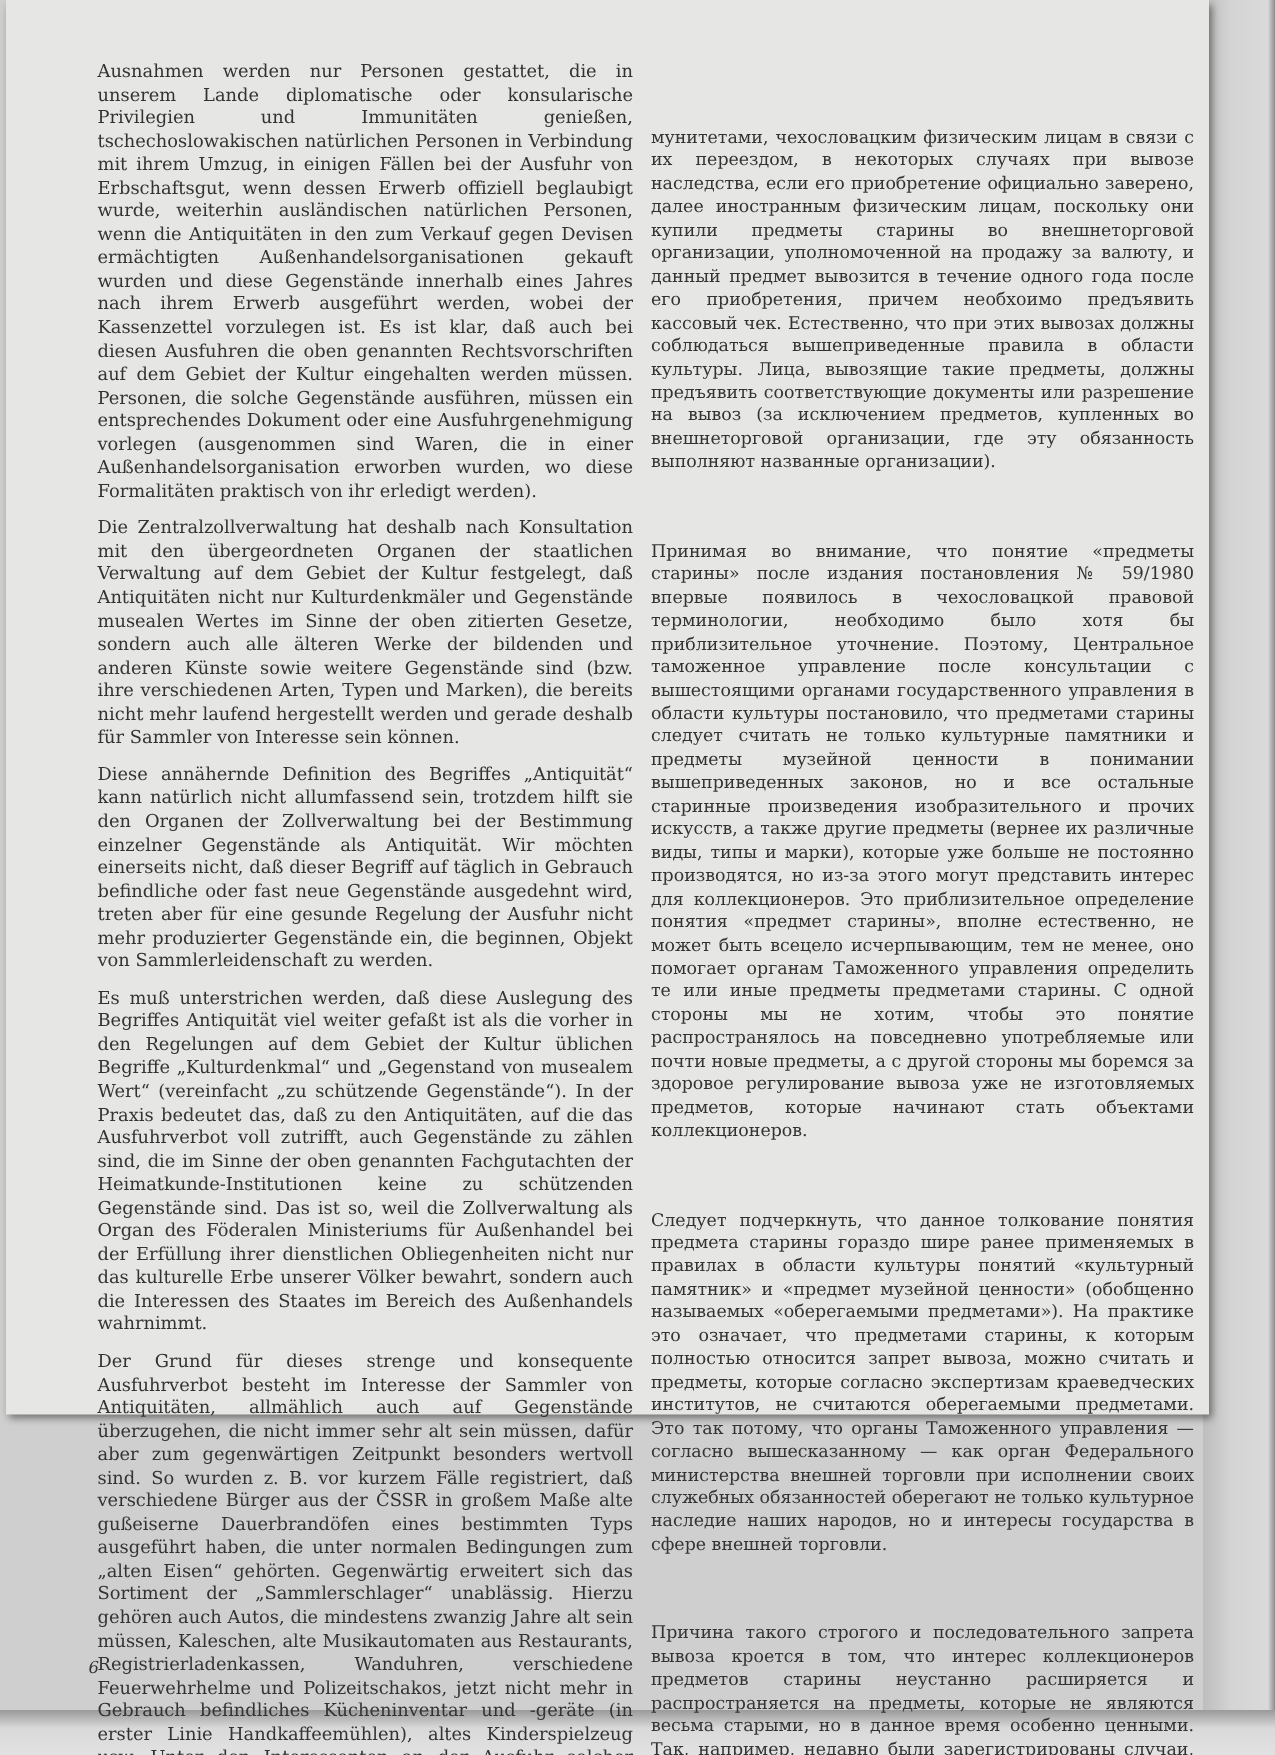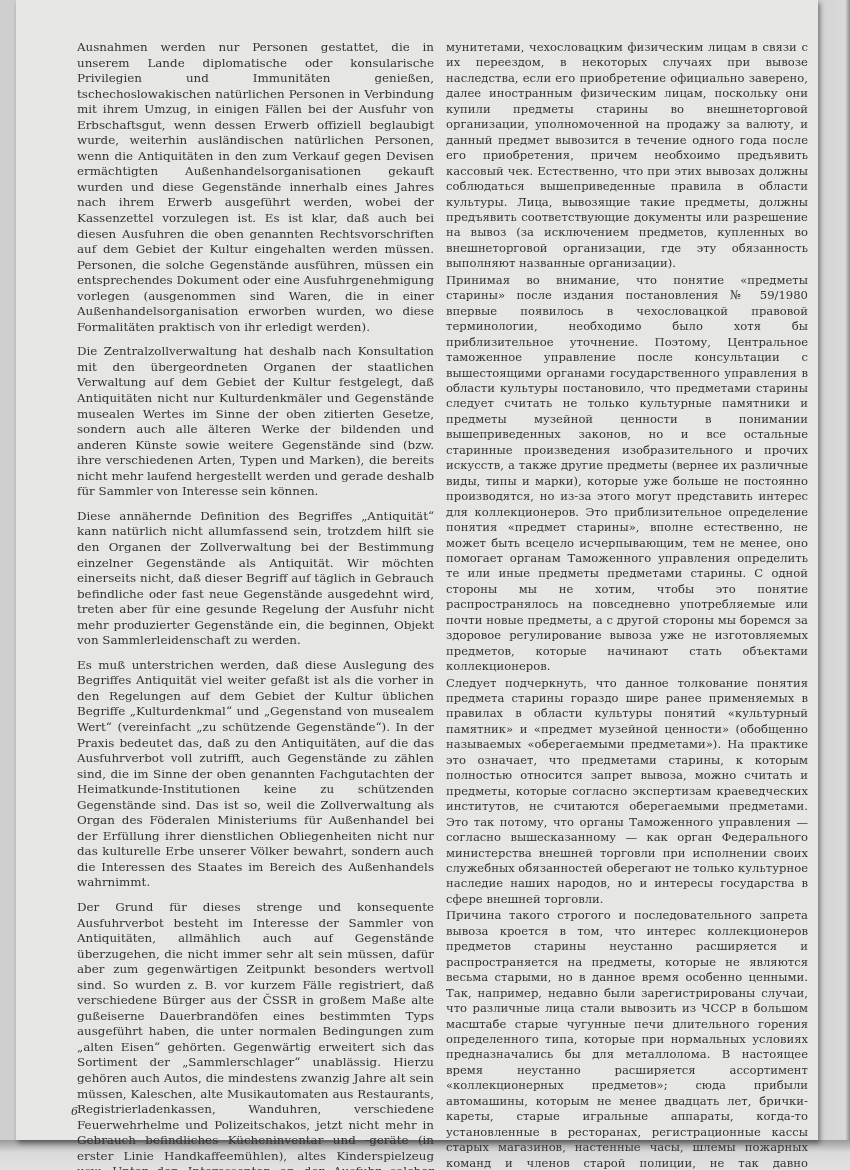--- a/index.html
+++ b/index.html
@@ -10,34 +10,34 @@
   }
   .backdrop-bottom {
     position: absolute; left: 0; top: 1140px; width: 850px; height: 30px;
     background: linear-gradient(#9a9a9a, #d9d9d9 40%, #e2e2e2);
   }
   .backdrop-right {
     position: absolute; left: 802px; top: 0; width: 48px; height: 1170px;
     background: linear-gradient(90deg, #bdbdbd, #d4d4d4 40%, #dadada 90%, #8d8d8d);
   }
   .page {
-    position: absolute; left: 16px; top: 0; width: 802px; height: 1140px;
+    position: absolute; left: 4px; top: 0; width: 802px; height: 943px;
     background: #e6e6e4;
     box-shadow: 2px 3px 5px rgba(0,0,0,0.45);
   }
   .col {
     position: absolute; top: 40px;
     font-size: 11.9px; line-height: 15.55px; color: #333;
     text-align: justify; hyphens: manual;
   }
   .col-left { left: 61px; width: 357px; }
   .col-right { left: 430px; width: 362px; font-size: 11.6px; line-height: 15.45px; }
   .col p { margin: 0; }
   .col-left p { margin-bottom: 9px; }
-  .col-right p { margin-bottom: 1px; }
+  .col-right p { margin-bottom: 1px; margin-top: 44px; }
   .page-number {
     position: absolute; left: 55px; top: 1105px;
     font-size: 11px; color: #333; font-style: italic;
   }
 </style>
 </head>
 <body>
 
 <div class="backdrop-right"></div>
 <div class="backdrop-bottom"></div>

